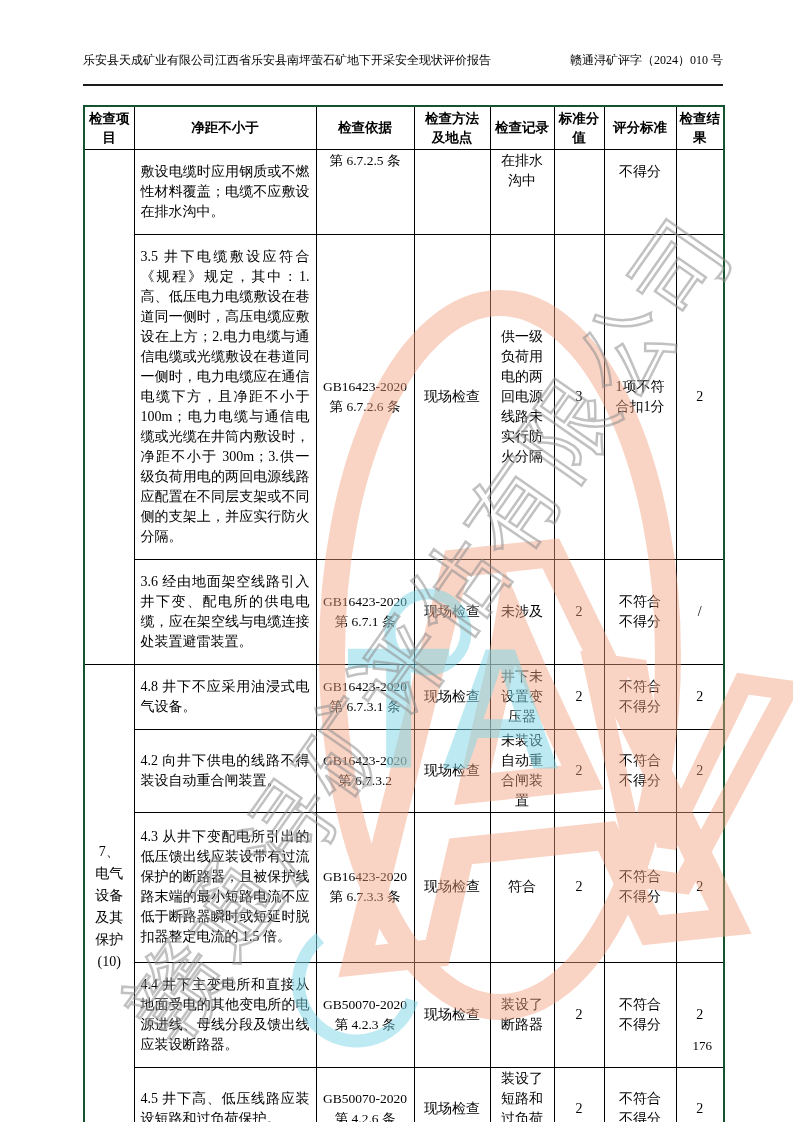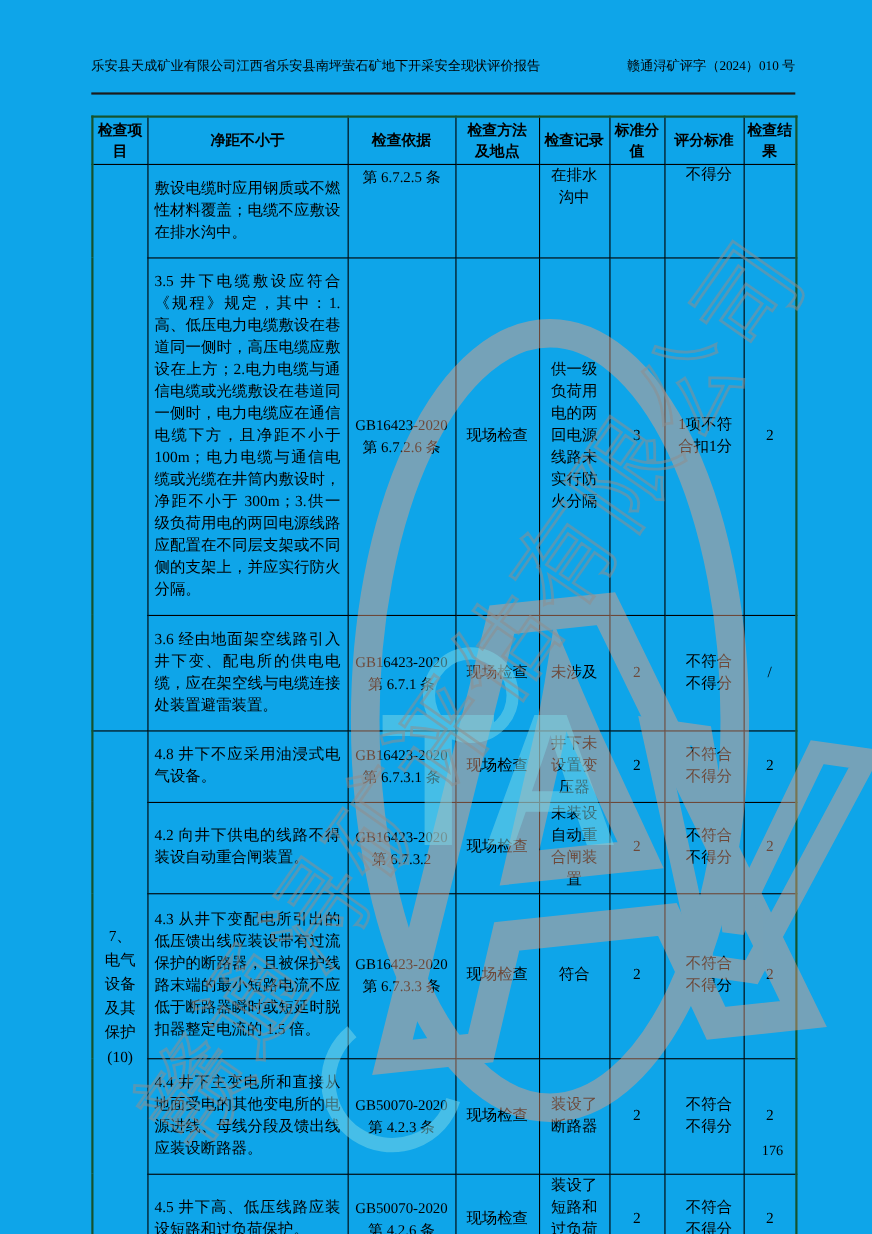--- a/index.html
+++ b/index.html
@@ -1,18 +1,18 @@
 <!DOCTYPE html>
 <html><head>
 <meta charset="utf-8">
 <style>
   html,body { margin:0; padding:0; background:#e8e8e8; }
   .page {
     position:relative; width:793px; height:1122px; margin:0 auto;
-    background:#0ea5e9; overflow:hidden; color:#000;
+    background:#ffffff; overflow:hidden; color:#000;
     font-family:"Liberation Serif", serif;
   }
   
   .doc-header {
     position:absolute; top:52px; left:83px; width:640px;
     display:flex; justify-content:space-between; align-items:flex-end;
     font-size:12px; line-height:16px; white-space:nowrap;
   }
   .header-rule {
     position:absolute; top:84px; left:83px; width:640px; height:2px;
@@ -39,21 +39,21 @@
     text-align:center; vertical-align:middle; padding:0 8px; line-height:22px;
   }
   td.c-content {
     text-align:justify; text-justify:inter-ideograph;
     vertical-align:middle; padding:12px 6px;
   }
   td.c-basis  { text-align:center; vertical-align:middle; padding:1px 3px; font-size:13.5px; }
   td.c-method { text-align:center; vertical-align:middle; padding:1px 2px; }
   td.c-record { text-align:center; vertical-align:middle; padding:1px 10px; }
   td.c-score  { text-align:center; vertical-align:middle; padding:1px 2px; }
-  td.c-standard { text-align:right; vertical-align:middle; padding:0 10px; }
+  td.c-standard { text-align:center; vertical-align:middle; padding:12px 10px; }
   td.c-result { text-align:center; vertical-align:middle; padding:1px 2px; }
   tr.first-row td { vertical-align:top; }
   
   .watermark {
     position:absolute; left:0; top:0; width:793px; height:1122px;
     pointer-events:none; z-index:5;
   }
   
   .page-number {
     position:absolute; top:1038px; left:72px; width:640px;

